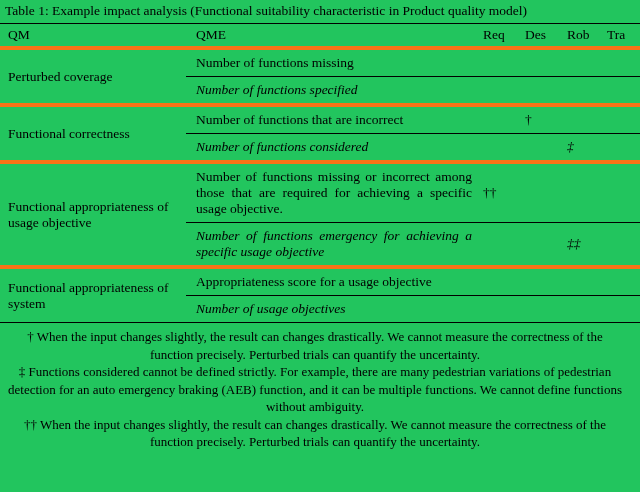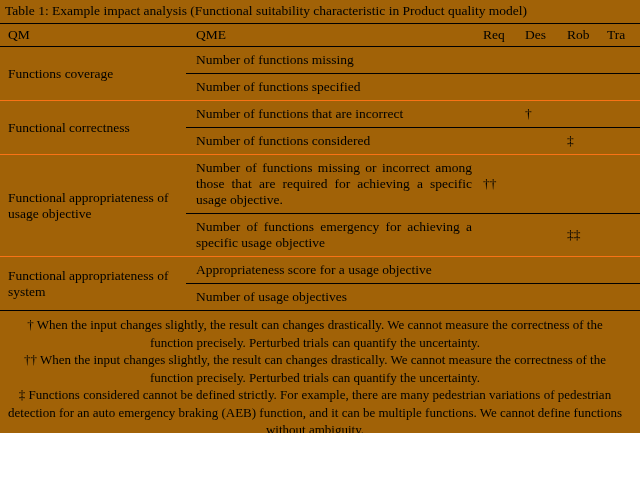--- a/index.html
+++ b/index.html
@@ -5,23 +5,23 @@
   * { box-sizing: border-box; }
   html, body {
     margin: 0;
     padding: 0;
     background: #ffffff;
     color: #000000;
     font-family: "Liberation Serif", "DejaVu Serif", serif;
   }
   .page {
     width: 640px;
-    height: 433px;
+    height: 492px;
     overflow: hidden;
-    background: #a16207;
+    background: #22c55e;
   }
   .caption {
     font-size: 13.5px;
     line-height: 16px;
     padding: 3px 2px 4px 5px;
     white-space: nowrap;
   }
   table.tbl {
     border-collapse: collapse;
     width: 640px;
@@ -58,23 +58,23 @@
     padding-left: 10px;
     padding-right: 10px;
   }
   td.qme { text-align: justify; }
   td.mk, th.mk {
     text-align: left;
     padding-left: 1px;
     padding-right: 1px;
   }
   
-  tr.gstart td { border-top: 1px solid #f97316; }
+  tr.gstart td { border-top: 4px solid #f97316; }
   
-  tr.inner td { border-top: 1px solid #000; }
+  tr.inner td { border-top: 1px solid #000; font-style: italic; }
   .footnotes {
     padding: 5px 14px 0 4px;
     font-size: 13px;
     line-height: 17.5px;
     text-align: center;
   }
   .footnotes p.fn {
     margin: 0;
   }
   .fnm { white-space: nowrap; }
@@ -101,21 +101,21 @@
         <th class="qme">QME</th>
         <th class="mk">Req</th>
         <th class="mk">Des</th>
         <th class="mk">Rob</th>
         <th class="mk">Tra</th>
       </tr>
     </thead>
     <tbody>
 
       <tr class="gstart">
-        <td class="qm" rowspan="2">Functions coverage</td>
+        <td class="qm" rowspan="2">Perturbed coverage</td>
         <td class="qme">Number of functions missing</td>
         <td class="mk"></td>
         <td class="mk"></td>
         <td class="mk"></td>
         <td class="mk"></td>
       </tr>
       <tr class="inner">
         <td class="qme">Number of functions specified</td>
         <td class="mk"></td>
         <td class="mk"></td>
@@ -169,17 +169,17 @@
         <td class="mk"></td>
         <td class="mk"></td>
         <td class="mk"></td>
       </tr>
 
     </tbody>
   </table>
 
   <div class="footnotes">
     <p class="fn"><span class="fnm">†</span> <span>When the input changes slightly, the result can changes drastically. We cannot measure the correctness of the function precisely. Perturbed trials can quantify the uncertainty.</span></p>
+    <p class="fn"><span class="fnm">‡</span> <span>Functions considered cannot be defined strictly. For example, there are many pedestrian variations of pedestrian detection for an auto emergency braking (AEB) function, and it can be multiple functions. We cannot define functions without ambiguity.</span></p>
     <p class="fn"><span class="fnm">††</span> <span>When the input changes slightly, the result can changes drastically. We cannot measure the correctness of the function precisely. Perturbed trials can quantify the uncertainty.</span></p>
-    <p class="fn"><span class="fnm">‡</span> <span>Functions considered cannot be defined strictly. For example, there are many pedestrian variations of pedestrian detection for an auto emergency braking (AEB) function, and it can be multiple functions. We cannot define functions without ambiguity.</span></p>
   </div>
 
 </div>
 
 </body></html>

